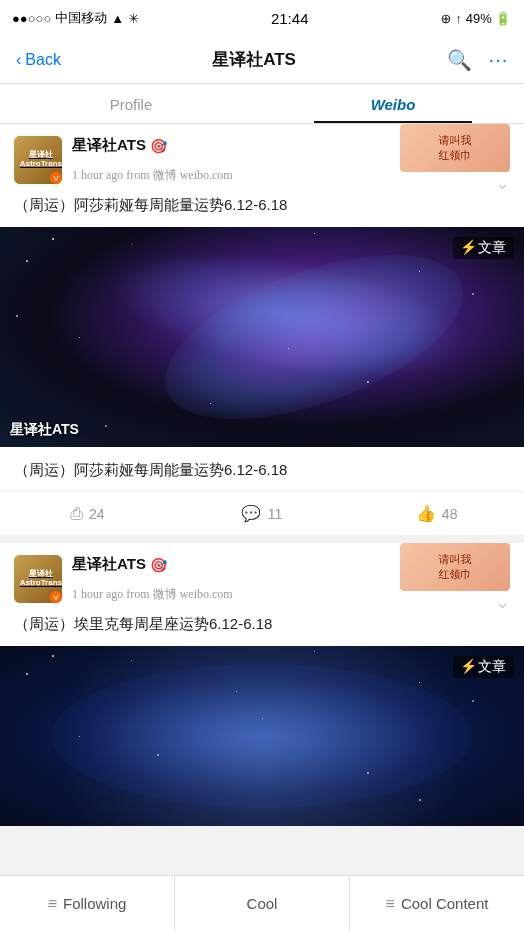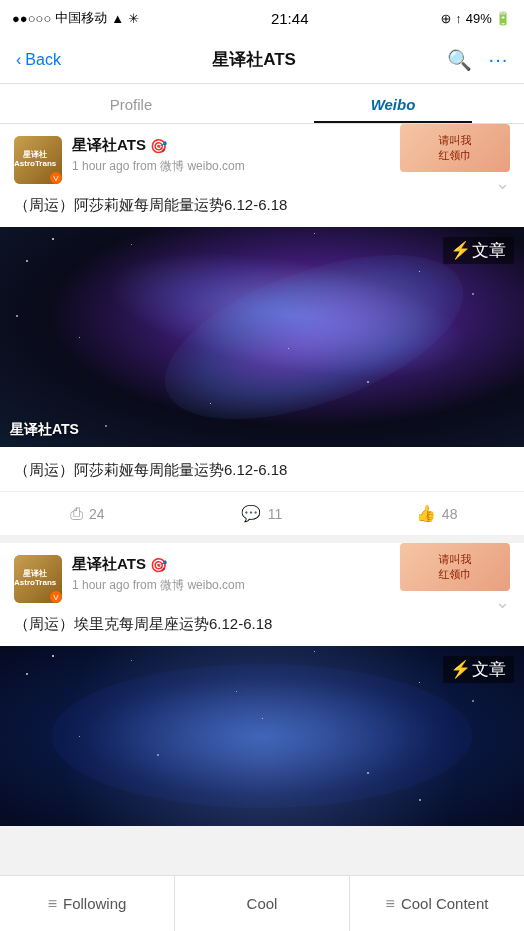--- a/index.html
+++ b/index.html
@@ -97,22 +97,23 @@
       border-radius: 6px;
       overflow: hidden;
       flex-shrink: 0;
       background: #c8a050;
       position: relative;
       margin-right: 10px;
     }
     .avatar-inner {
       width: 100%; height: 100%;
       background: linear-gradient(135deg, #c8a050, #8b5e1a);
-      display: flex; align-items: center; justify-content: flex-start;
-      position: relative;
+      display: flex; align-items: center; justify-content: flex-end;
+      position: relative;
+      text-decoration: underline;
     }
     .avatar-text {
       font-size: 8px; color: #fff; font-weight: bold; text-align: center;
       line-height: 1.1;
     }
     .avatar-v {
       position: absolute; bottom: 0; right: 0;
       background: #ff6600;
       color: #fff; font-size: 8px;
       width: 12px; height: 12px;
@@ -133,21 +134,21 @@
       font-size: 11px; color: #8b2000; text-align: center;
       padding: 2px;
     }
 
     .post-user-info { flex: 1; }
     .post-username {
       font-size: 15px; font-weight: 600; color: #111;
       display: flex; align-items: center; gap: 4px;
     }
     .post-username .emoji { font-size: 14px; }
-    .post-meta { font-size: 12px; color: #999; margin-top: 3px; }
+    .post-meta { font-size: 12px; color: #999; margin-top: 12px; font-family: Liberation Serif, serif; }
 
     .dropdown-arrow {
       color: #ccc; font-size: 18px; cursor: pointer;
       position: absolute; right: 0; top: 0;
     }
 
     .post-text {
       font-size: 15px; color: #222;
       line-height: 1.5;
       margin-bottom: 10px;
@@ -157,21 +158,21 @@
     .post-image {
       width: calc(100% + 28px);
       margin-left: -14px;
       height: 220px;
       position: relative;
       overflow: hidden;
     }
     .post-image-label {
       position: absolute; top: 10px; right: 10px;
       background: rgba(0,0,0,0.5);
-      color: #fff; font-size: 17px;
+      color: #fff; font-size: 14px;
       padding: 2px 8px;
       border-radius: 2px;
       display: flex; align-items: center; gap: 3px;
     }
     .post-image-caption {
       position: absolute; bottom: 8px; left: 10px;
       color: #fff; font-size: 14px; font-weight: 600;
       text-shadow: 0 1px 3px rgba(0,0,0,0.8);
     }
 

